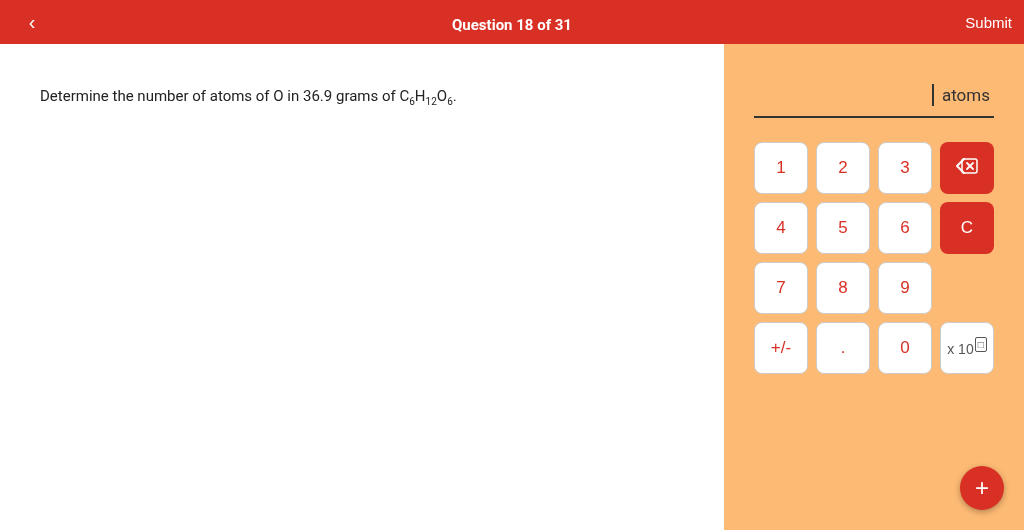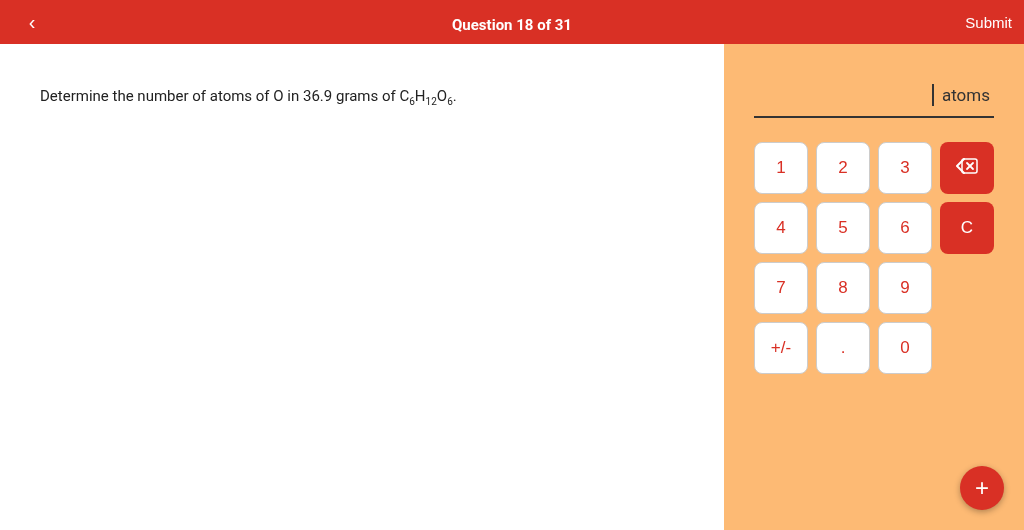--- a/index.html
+++ b/index.html
@@ -209,19 +209,22 @@
 
       <button class="key-btn">7</button>
       <button class="key-btn">8</button>
       <button class="key-btn">9</button>
 
       <div></div>
 
       <button class="key-btn">+/-</button>
       <button class="key-btn">.</button>
       <button class="key-btn">0</button>
+      <button class="key-btn x10">
+        <span>x 10<sup>□</sup></span>
+      </button>
 
     </div>
 
     <button class="fab">+</button>
 
   </div>
 </div>
 
 </body></html>

